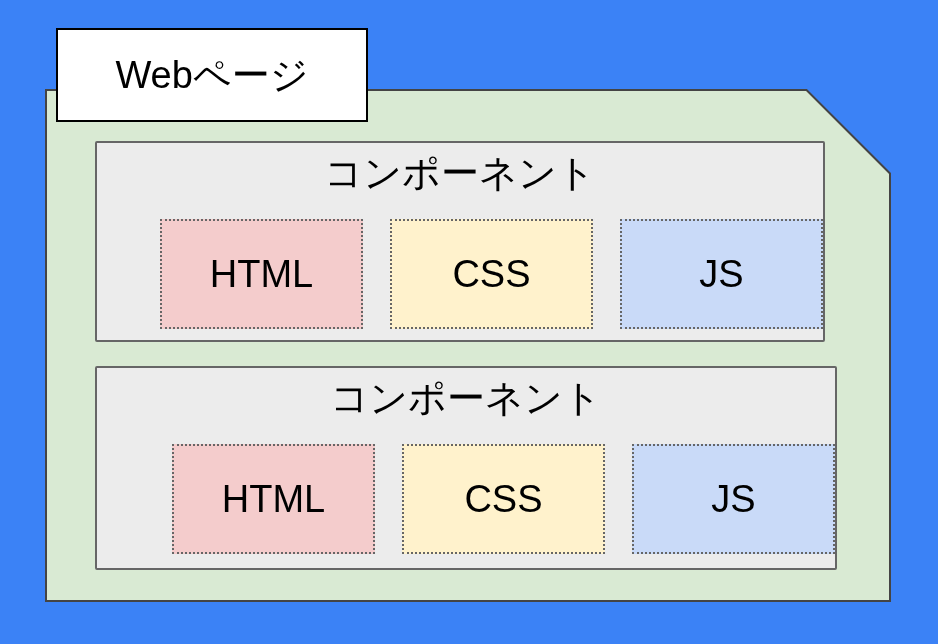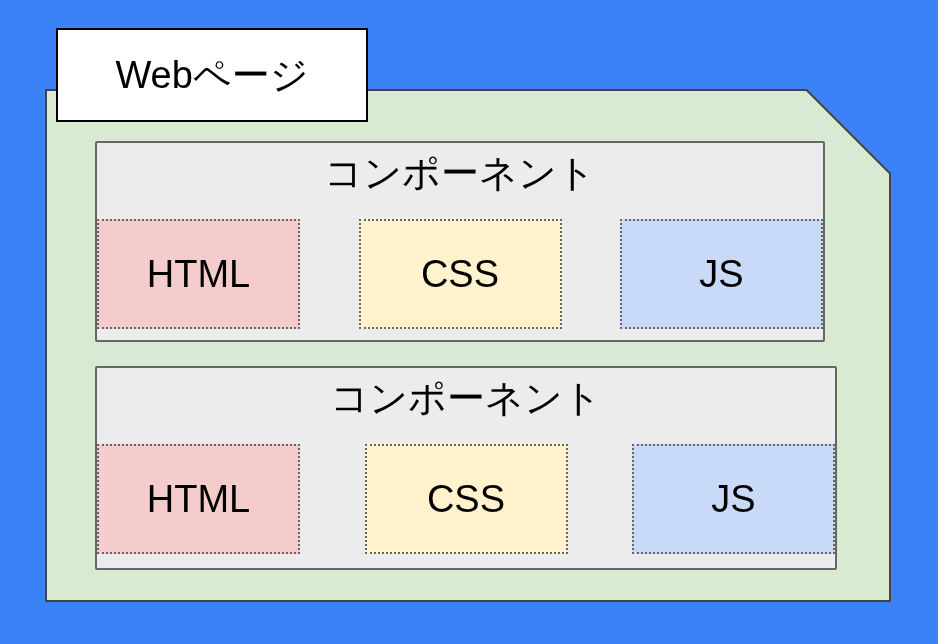--- a/index.html
+++ b/index.html
@@ -63,21 +63,22 @@
     font-size: 38px;
     line-height: 1.2;
     color: #000000;
   }
   .box-row {
     position: absolute;
     left: 0;
     right: 0;
     top: 76px;
     display: flex;
-    justify-content: space-between;
+    justify-content: flex-end;
+    gap: 27px;
   }
   .tech-box {
     box-sizing: border-box;
     width: 203px;
     height: 110px;
     border: 2px dotted #666666;
     display: flex;
     align-items: center;
     justify-content: center;
     font-size: 38px;

